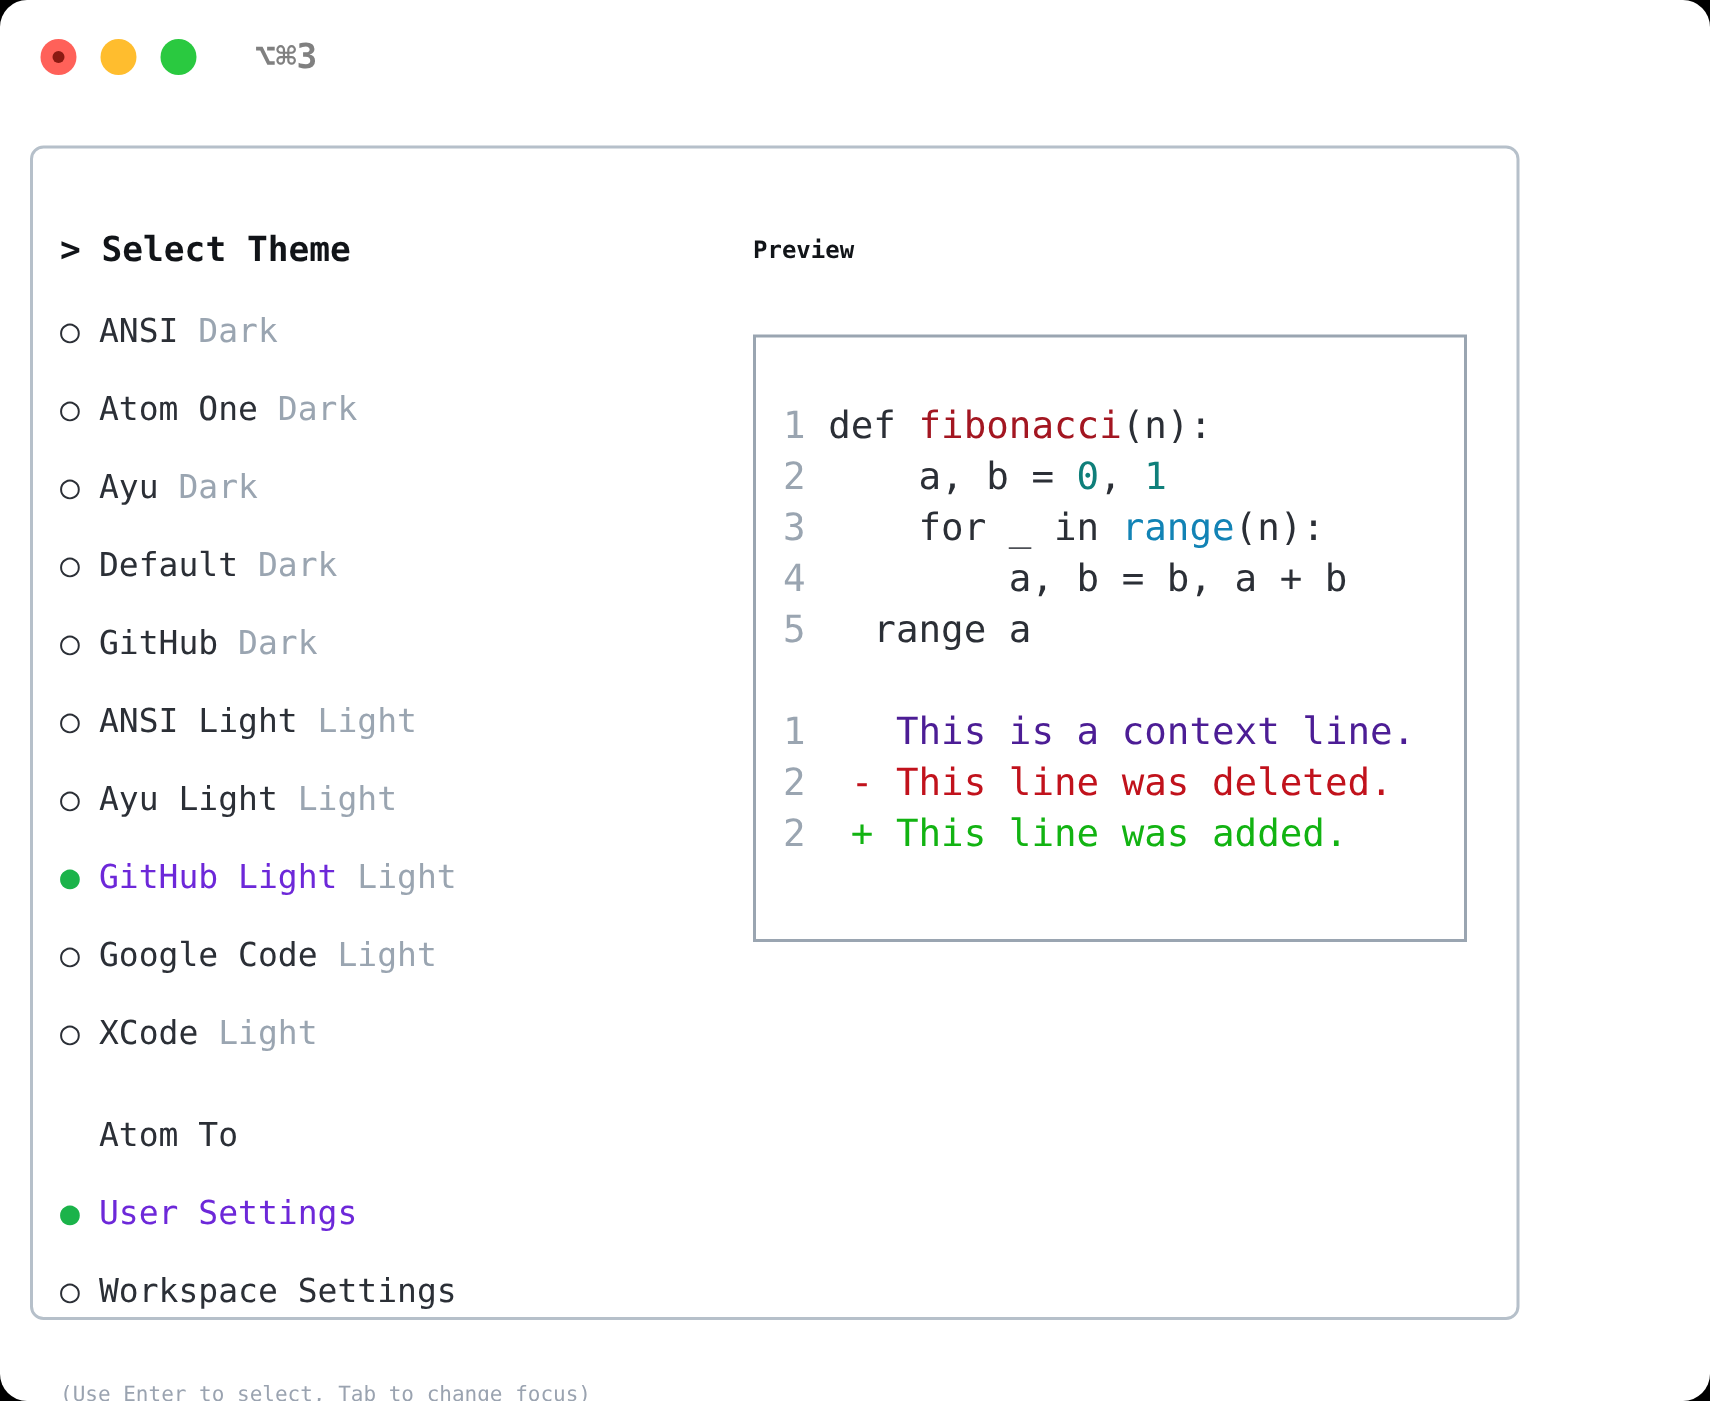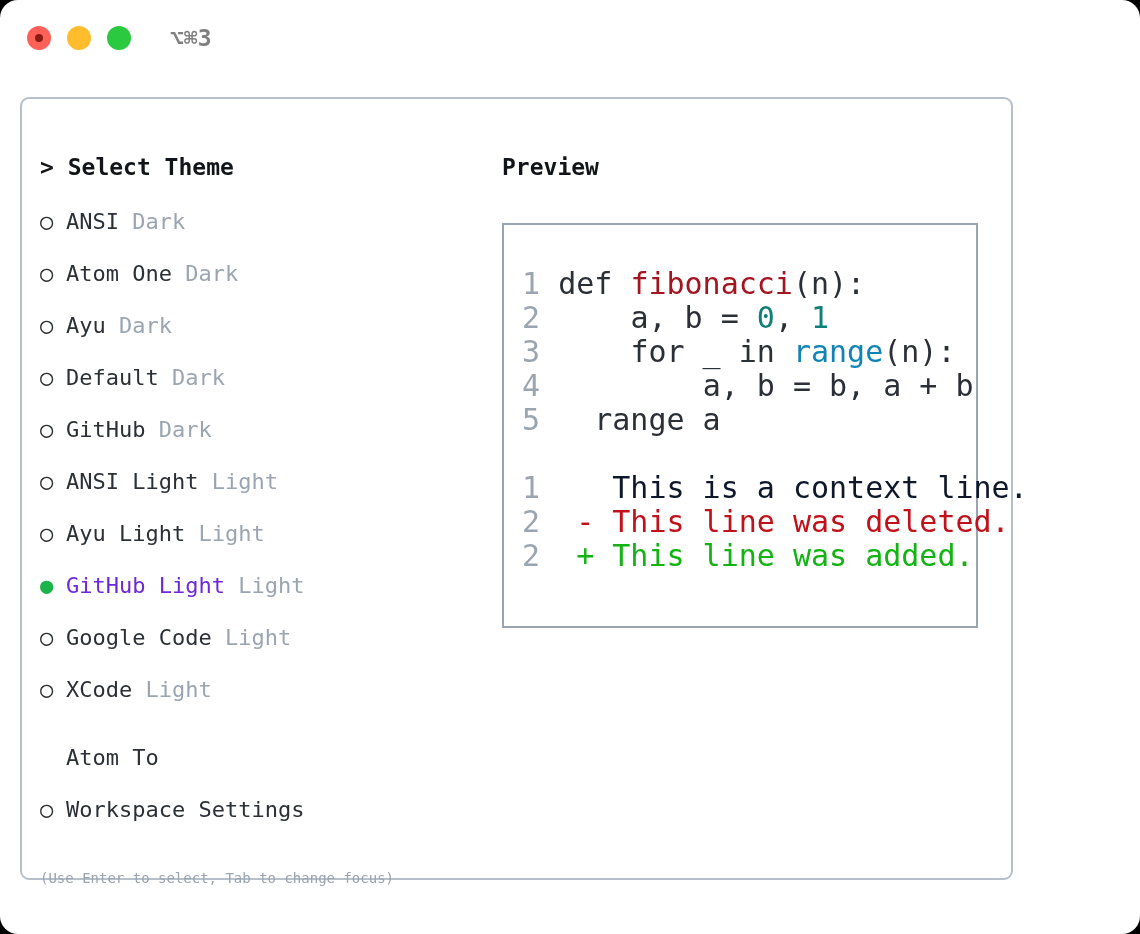--- a/index.html
+++ b/index.html
@@ -129,50 +129,50 @@
   }
 
   
   #right-col {
     position: absolute;
     left: 480px;
     top: 50px;
     width: 490px;
   }
   #preview-title {
-    font-size: 23px;
+    font-size: 16px;
     font-weight: bold;
     color: #111418;
     line-height: 36px;
     white-space: pre;
   }
   #preview-box {
     margin-top: 38px;
     width: 476px;
     height: 405px;
     border: 2px solid #9aa5b1;
     box-sizing: border-box;
     background: #ffffff;
     padding-top: 42px;
     padding-left: 18px;
   }
   .code-line {
-    font-size: 30px;
+    font-size: 25px;
     line-height: 34px;
     white-space: pre;
     color: #2b2f36;
   }
   .ln {
     color: #9aa5b1;
   }
   .tok-fn   { color: #a31621; }
   .tok-num  { color: #0f7f7a; }
   .tok-call { color: #1283b5; }
   .blank-line { height: 34px; }
-  .diff-ctx { color: #0f172a; }
+  .diff-ctx { color: #4c1d95; }
   .diff-del { color: #c1121c; }
   .diff-add { color: #12b312; }
 </style>
 </head>
 <body>
 
 <div id="window">
 
   <div id="titlebar">
     <div class="traffic" id="tl-close"></div>
@@ -193,20 +193,21 @@
           <div class="row"><span class="bullet">○</span><span class="name">GitHub</span><span> </span><span class="tag">Dark</span></div>
           <div class="row"><span class="bullet">○</span><span class="name">ANSI Light</span><span> </span><span class="tag">Light</span></div>
           <div class="row"><span class="bullet">○</span><span class="name">Ayu Light</span><span> </span><span class="tag">Light</span></div>
           <div class="row selected"><span class="bullet">●</span><span class="name">GitHub Light</span><span> </span><span class="tag">Light</span></div>
           <div class="row"><span class="bullet">○</span><span class="name">Google Code</span><span> </span><span class="tag">Light</span></div>
           <div class="row"><span class="bullet">○</span><span class="name">XCode</span><span> </span><span class="tag">Light</span></div>
         </div>
       <div class="spacer-34"></div>
       <div id="applyto-header">Atom To</div>
       <div id="applyto-list">
+          <div class="row selected"><span class="bullet">●</span><span class="name">User Settings</span></div>
           <div class="row"><span class="bullet">○</span><span class="name">Workspace Settings</span></div>
         </div>
       <div id="hint">(Use Enter to select, Tab to change focus)</div>
     </div>
 
     <div id="right-col">
       <div id="preview-title">Preview</div>
       <div id="preview-box">
         <div id="code-block">
             <div class="code-line"><span class="ln">1</span><span> </span><span>def </span><span class="tok-fn">fibonacci</span><span>(n):</span></div>

